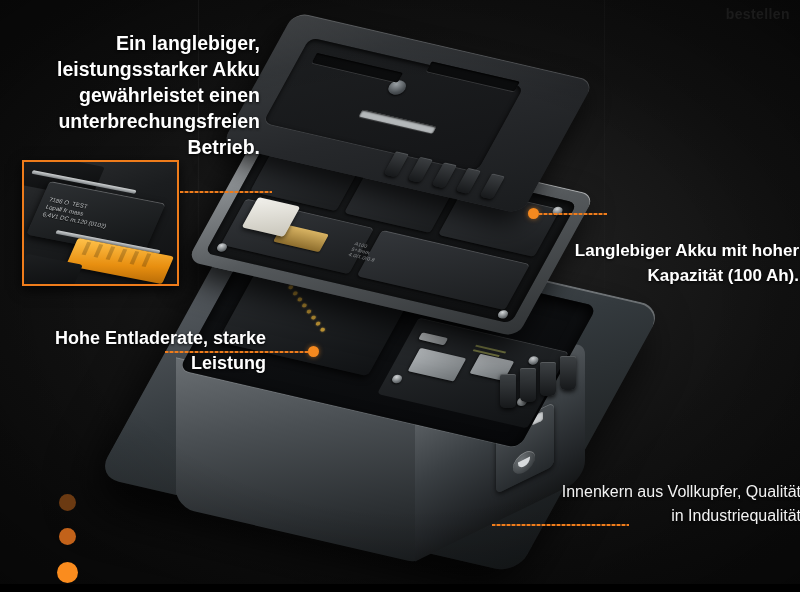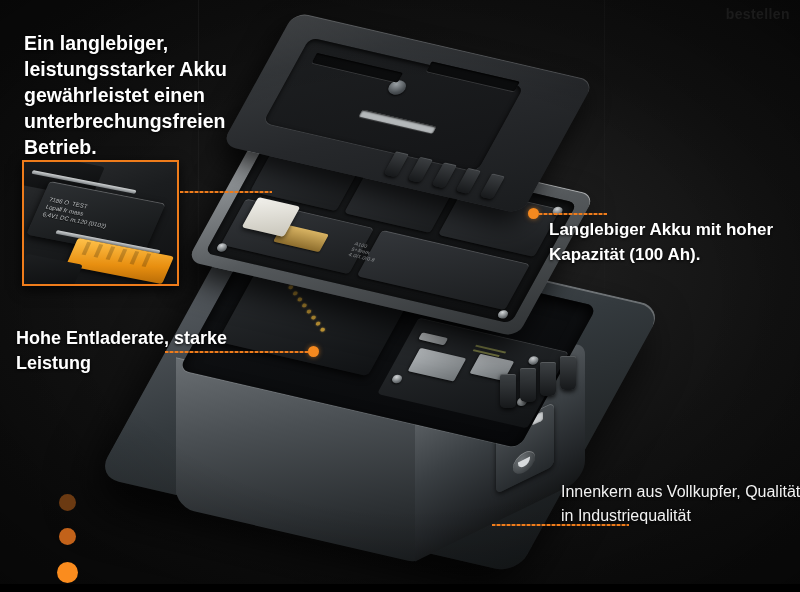--- a/index.html
+++ b/index.html
@@ -201,24 +201,24 @@
 
   
   .microlabel {
     position:absolute; left:352px; top:247px; width:64px;
     transform: skewY(13deg) skewX(-26deg);
     font-size:5px; line-height:6px; color:#b9bcbe; opacity:.75;
     letter-spacing:.2px; white-space:nowrap;
   }
 
   
-  .txt { position:absolute; color:#fff; text-shadow:0 1px 3px rgba(0,0,0,.9); }
+  .txt { position:absolute; color:#fff; text-shadow:0 1px 3px rgba(0,0,0,.9);text-align:right; }
 
   #txt-topleft   { left:24px;  top:30px;  width:236px; font-size:19.5px; line-height:26px; font-weight:bold; }
-  #txt-right     { left:549px; top:217px; width:250px; font-size:17px; line-height:25px; font-weight:bold; }
+  #txt-right     { left:549px; top:238px; width:250px; font-size:17px; line-height:25px; font-weight:bold; }
   #txt-left2     { left:16px;  top:326px; width:250px; font-size:18px; line-height:25px; font-weight:bold; }
   #txt-bottomright{ left:561px; top:480px; width:240px; font-size:16px; line-height:24px; font-weight:400; color:#f2f2f2; }
 
   
   .lead { position:absolute; height:2px;
     background:repeating-linear-gradient(to right,#ef7c1b 0 3px, rgba(239,124,27,.45) 3px 5px); }
   .dot { position:absolute; width:11px; height:11px; border-radius:50%; background:#f5891f;
          box-shadow:0 0 5px rgba(245,137,31,.6); }
 
   #lead-inset { left:180px; top:191px; width:92px; }

